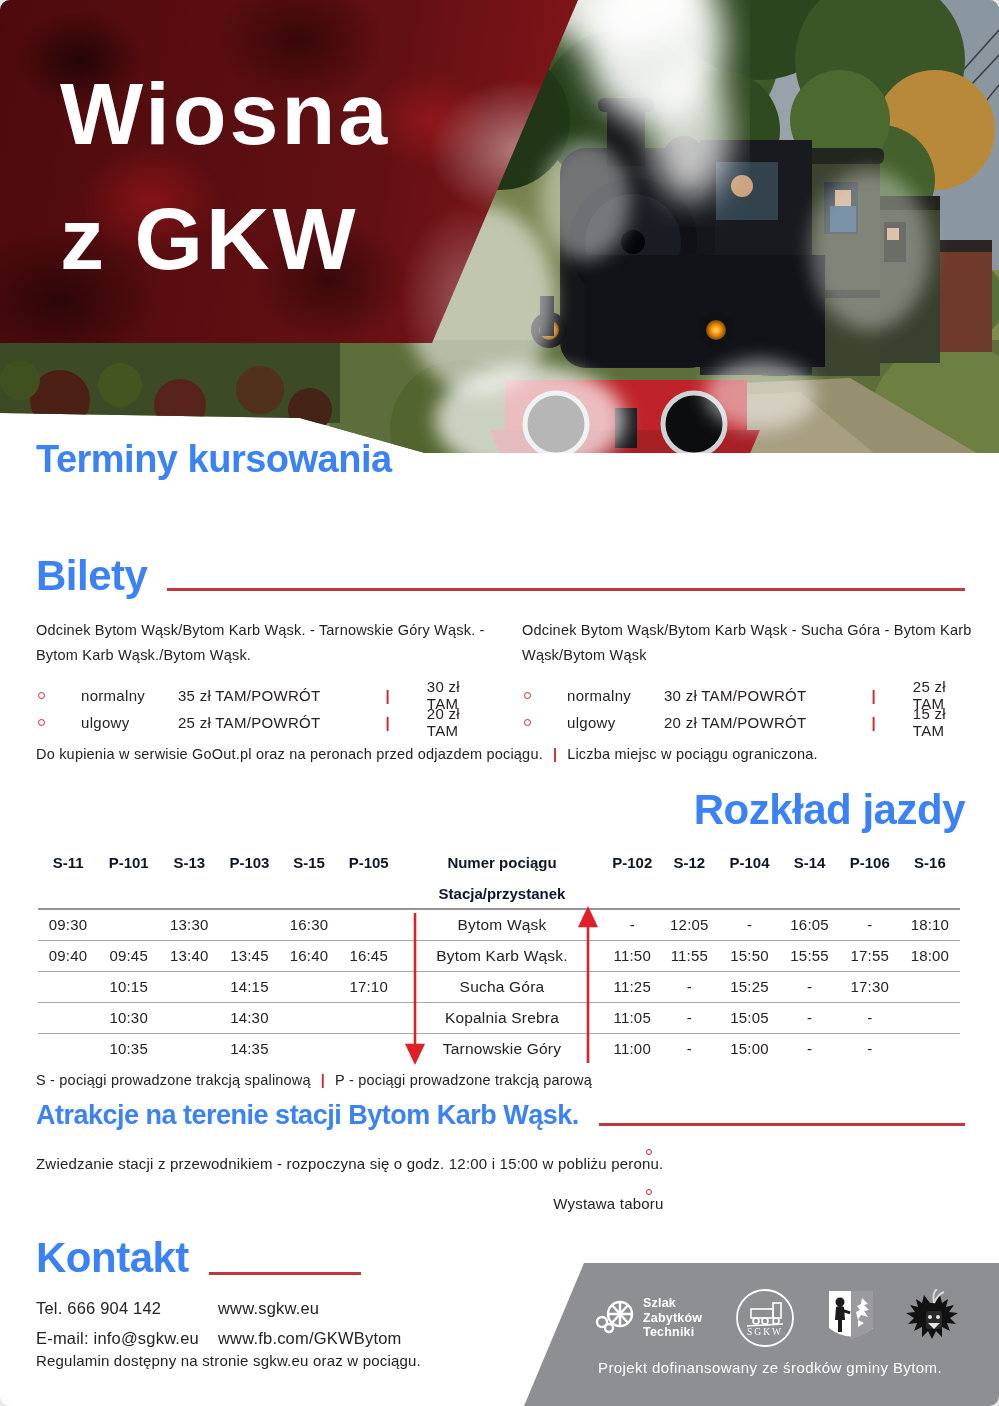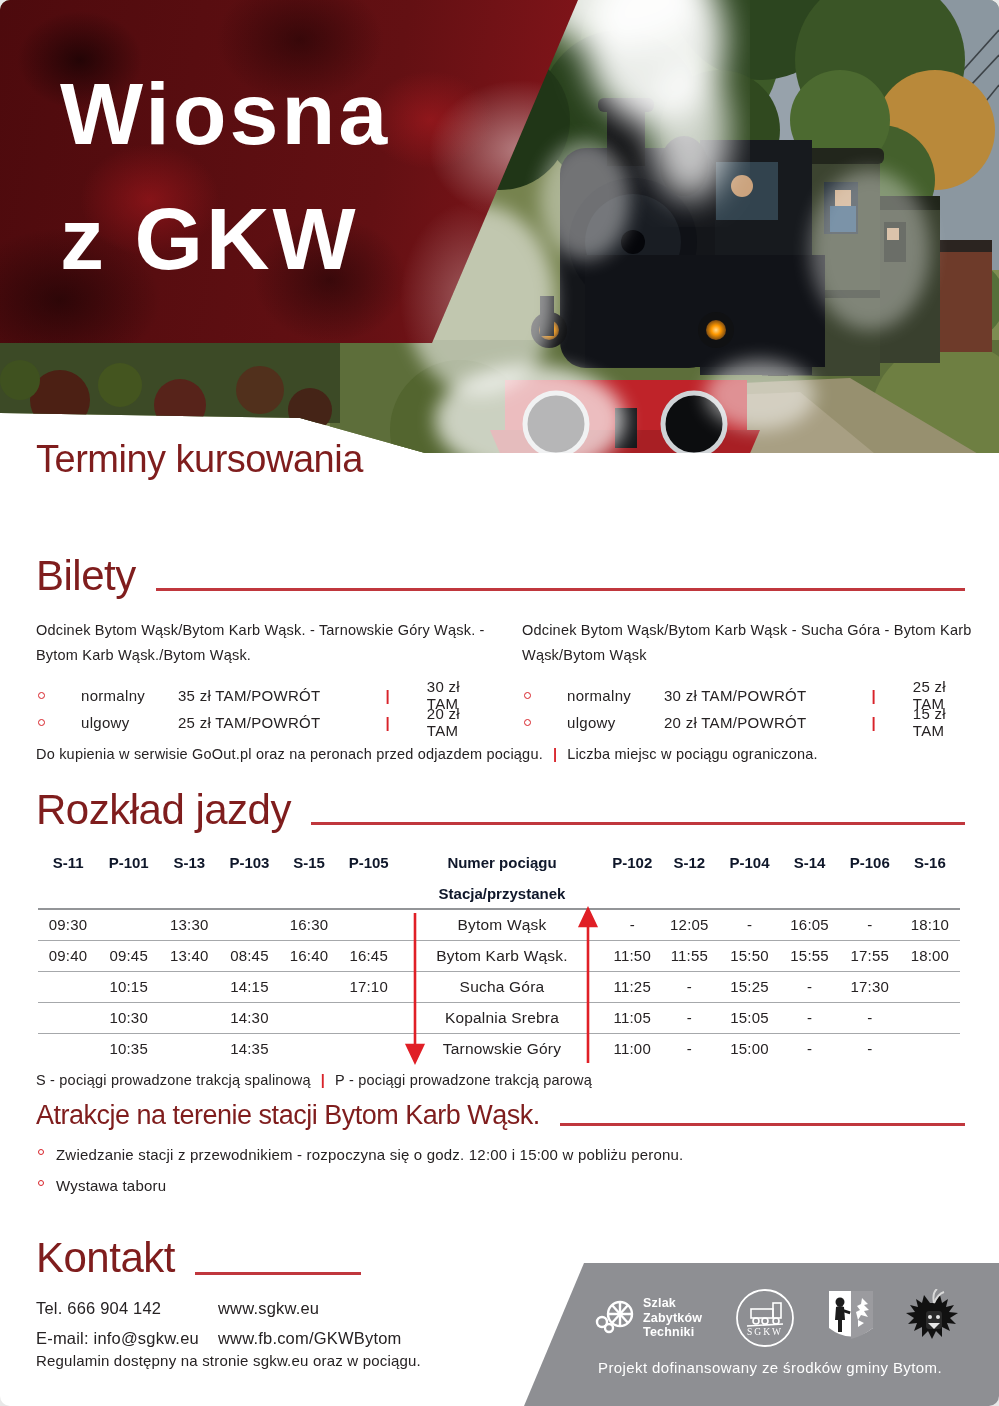--- a/index.html
+++ b/index.html
@@ -36,21 +36,21 @@
       radial-gradient(100px 140px at 470px 300px, rgba(255,255,255,.30), rgba(255,255,255,0) 70%);
     clip-path:polygon(0 0,578px 0,432px 343px,0 343px);
   }
   .hero-title {
     position:absolute; left:60px; top:52px; color:#ffffff;
     font-size:88px; font-weight:bold; letter-spacing:3px; line-height:1.42;
   }
   
   .abs { position:absolute; }
   .h-row { display:flex; align-items:flex-end; }
-  .h-red { color:#7f1d1d; font-weight:normal; letter-spacing:-0.5px; }
+  .h-red { color:#3b82f6; font-weight:bold; letter-spacing:-0.5px; }
   .rule { flex:1; height:3px; background:#c0373d; margin:0 0 9px 20px; }
   .pipe { color:#d8232a; font-weight:bold; }
   .ring {
     display:inline-block; width:7px; height:7px; border:1.6px solid #d8232a;
     border-radius:50%; flex:none;
   }
   
   .terminy-h { left:36px; top:438px; font-size:38px; }
   .dates { left:36px; top:500px; font-size:20px; letter-spacing:.3px; }
   .dates .pipe { margin:0 14px; }
@@ -63,39 +63,39 @@
   .fare-rows { margin-top:13px; }
   .fare-row { display:flex; align-items:center; height:27px; font-size:15px; letter-spacing:.3px;gap:24px; }
   .fare-row .ring { margin:0 12px 0 2px; }
   .ftype { width:82px; }
   .frt { width:192px; }
   .fare-row .pipe { width:34px; text-align:center; }
   
   .note { left:36px; top:746px; font-size:14.5px; letter-spacing:.2px; }
   .note .pipe { margin:0 10px; }
   
-  .rozklad-h { left:36px; top:786px; right:34px; font-size:42px; }
+  .rozklad-h { left:24px; top:786px; right:34px; font-size:42px;flex-direction:column; }
   .sched-wrap { left:38px; top:845px; width:922px; }
   table.sched { width:922px; border-collapse:collapse; table-layout:fixed; }
   .sched th { font-size:15px; font-weight:bold; color:#0f172a; }
   .sched thead tr.r1 th { height:34px; vertical-align:middle; }
   .sched thead tr.r2 th { height:30px; vertical-align:middle; }
   .sched td { height:31px; text-align:center; vertical-align:middle; font-size:15px; letter-spacing:.2px; }
   .sched tbody tr td { border-top:1.5px solid #a6a8ab; }
   .sched tbody tr.first td { border-top:2.5px solid #939598; }
   .sched td.station { font-size:15.5px; }
   .arrows { pointer-events:none; }
   
   .legend { left:36px; top:1072px; font-size:14.5px; letter-spacing:.2px;text-align:center; }
   .legend .pipe { margin:0 10px; }
   
   .atrakcje-h { left:36px; top:1100px; right:34px; font-size:27px; }
   .atrakcje-h .rule { margin-bottom:5px; }
   .atrakcje-list { left:36px; top:1146px; list-style:none; }
-  .atrakcje-list li { display:flex; align-items:flex-start; margin-bottom:14px; font-size:15px; letter-spacing:.2px; }
+  .atrakcje-list li { display:flex; align-items:flex-end; margin-bottom:14px; font-size:15px; letter-spacing:.2px;flex-direction:column; }
   .atrakcje-list .ring { width:6px; height:6px; margin:3px 12px 0 2px; }
   
   .kontakt-h { left:36px; top:1234px; width:325px; font-size:42px; }
   .kontakt-h .rule { margin-bottom:7px; }
   .contact { left:36px; top:1294px; font-size:16.5px; line-height:1.8; letter-spacing:.2px; }
   .contact .grid { display:grid; grid-template-columns:182px auto; column-gap:0; }
   .regulamin { left:36px; top:1352px; font-size:15px; letter-spacing:.2px; }
   
   .footer {
     position:absolute; left:0; top:1263px; width:999px; height:143px;
@@ -362,21 +362,21 @@
             <td class="time">12:05</td>
             <td class="time">-</td>
             <td class="time">16:05</td>
             <td class="time">-</td>
             <td class="time">18:10</td>
           </tr>
           <tr>
             <td class="time">09:40</td>
             <td class="time">09:45</td>
             <td class="time">13:40</td>
-            <td class="time">08:45</td>
+            <td class="time">13:45</td>
             <td class="time">16:40</td>
             <td class="time">16:45</td>
             <td class="station">Bytom Karb Wąsk.</td>
             <td class="time">11:50</td>
             <td class="time">11:55</td>
             <td class="time">15:50</td>
             <td class="time">15:55</td>
             <td class="time">17:55</td>
             <td class="time">18:00</td>
           </tr>

